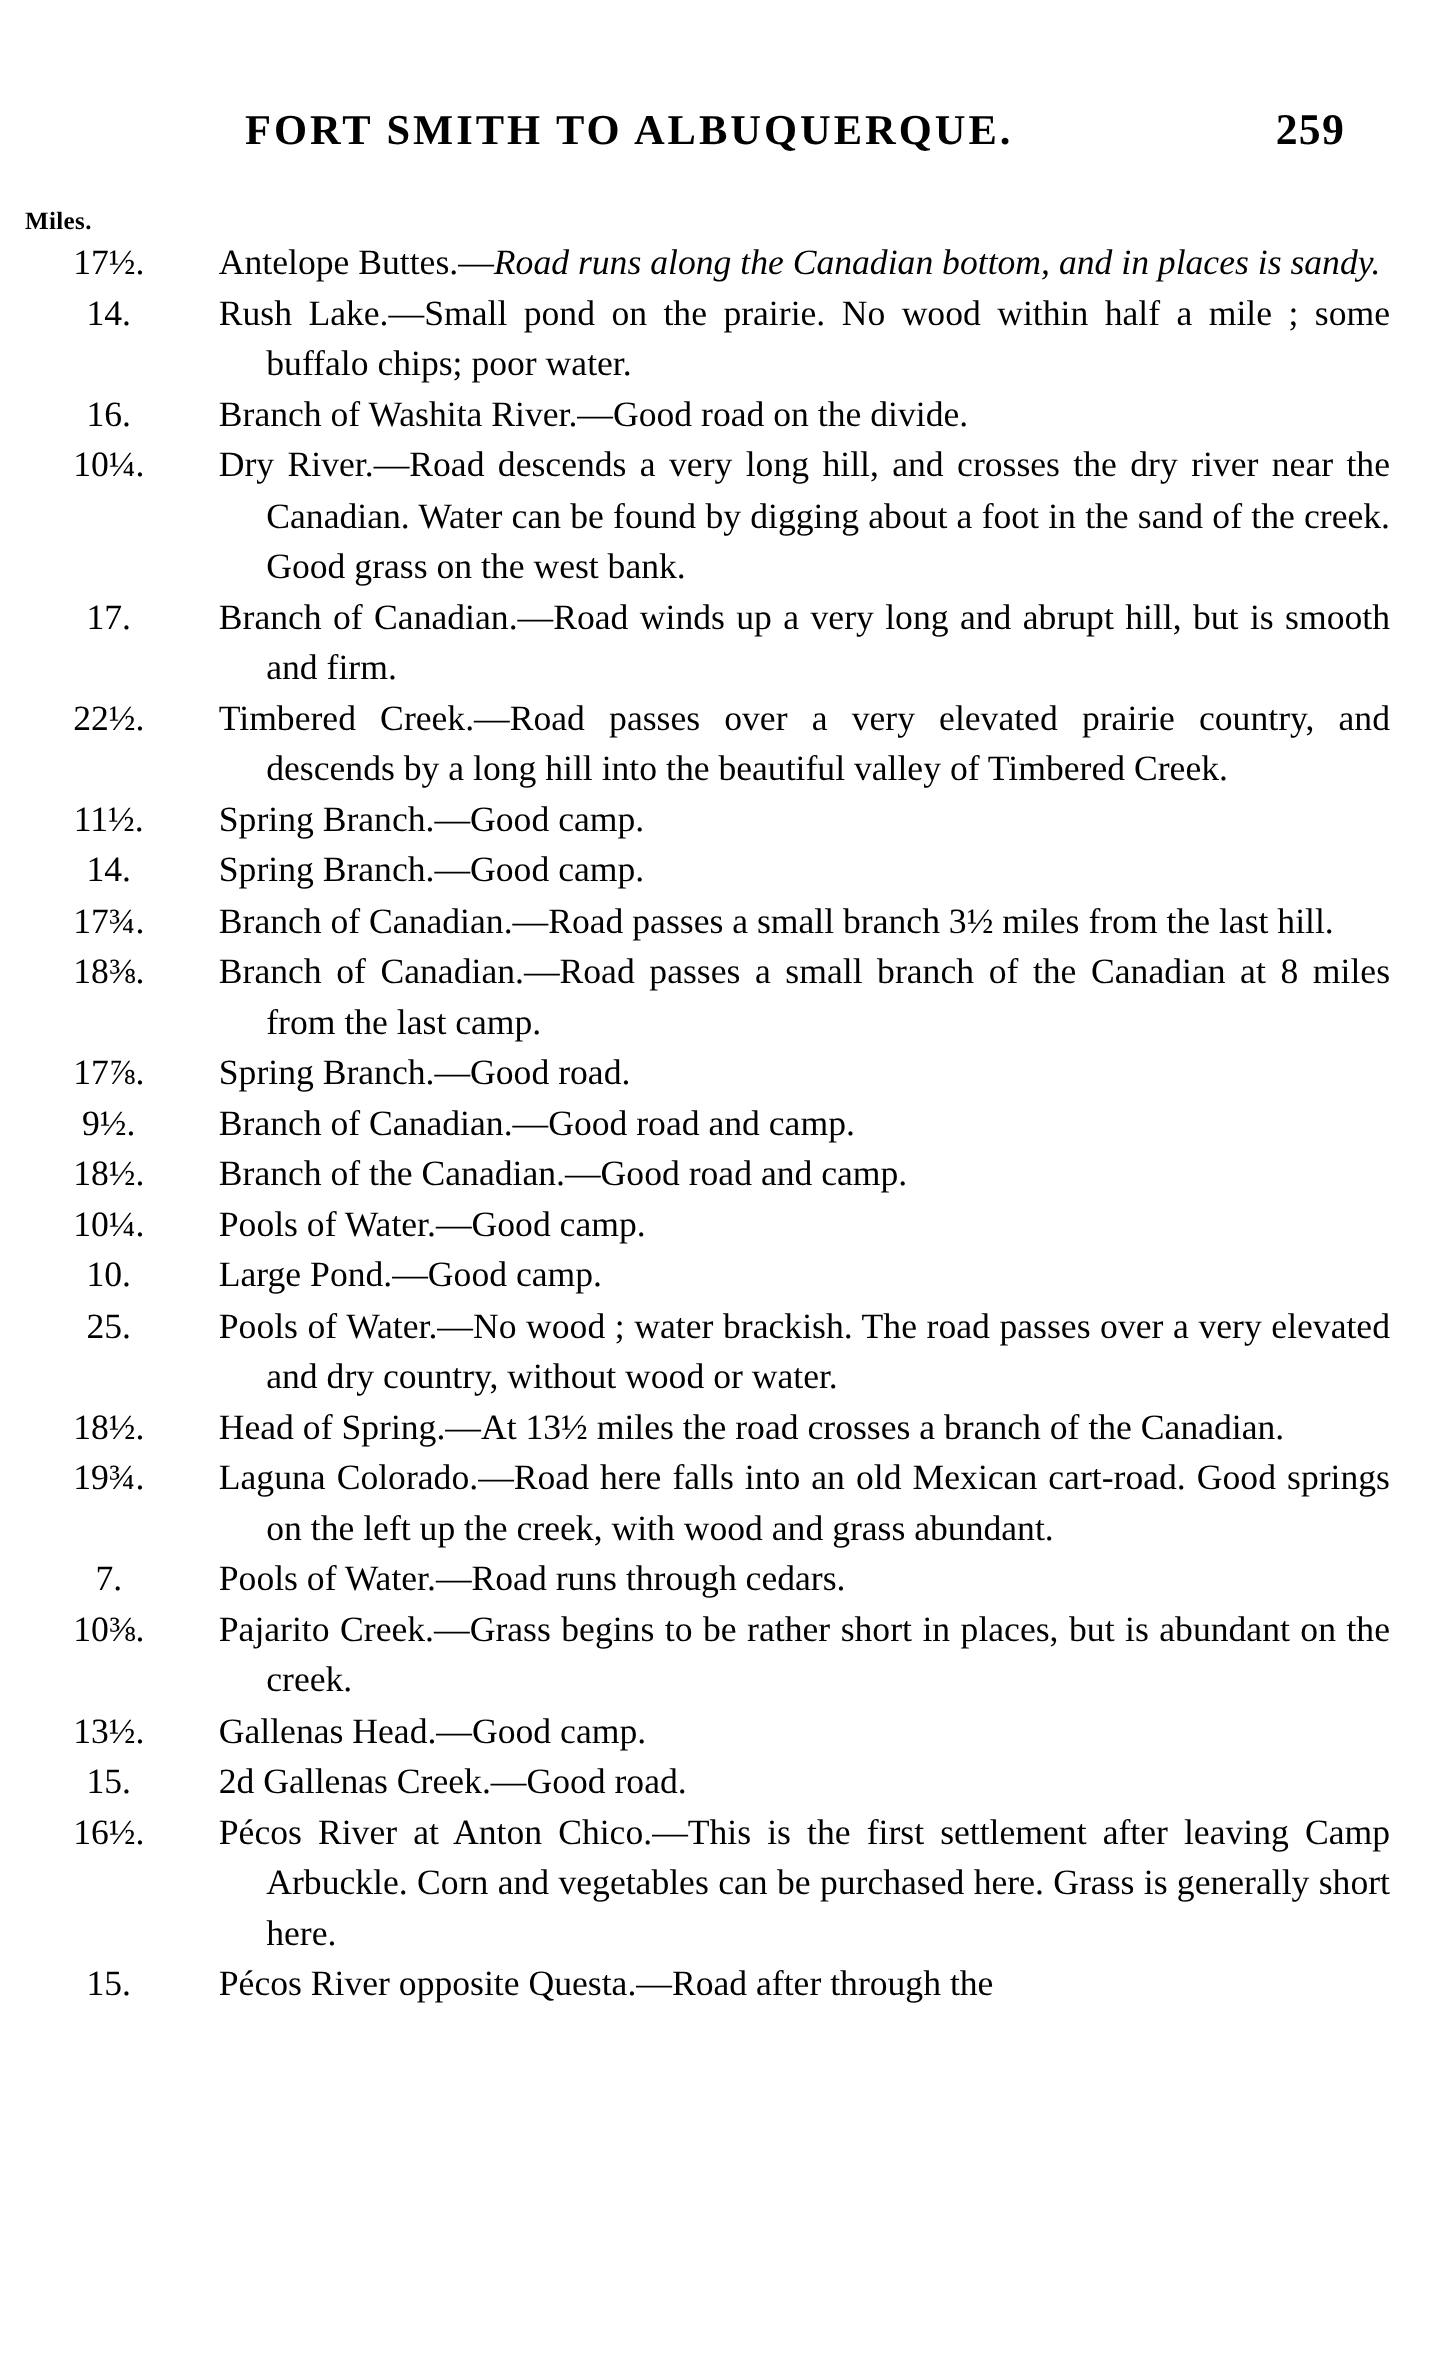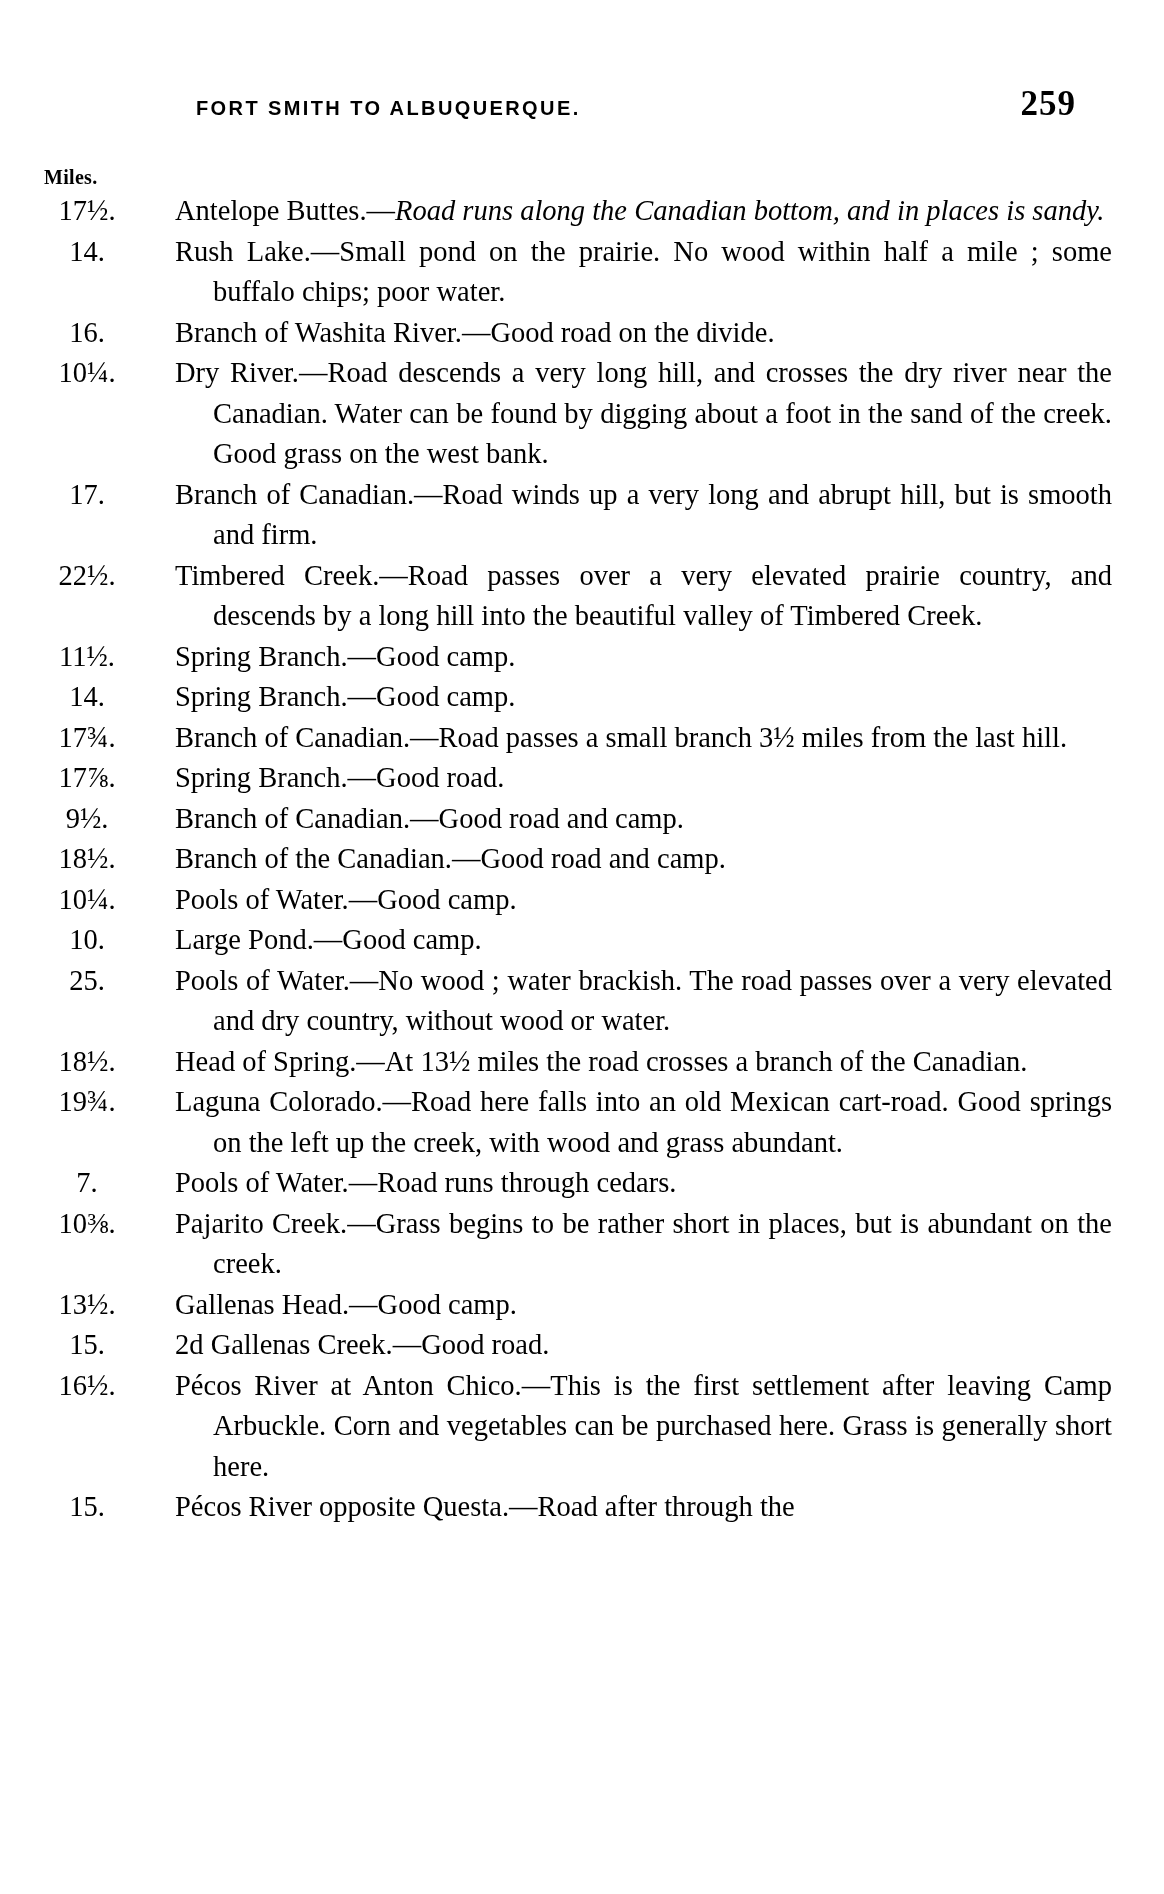--- a/index.html
+++ b/index.html
@@ -23,36 +23,36 @@
     padding: 0;
   }
   .header {
     display: flex;
     align-items: baseline;
     justify-content: flex-start;
     margin: 84px 0 0 0;
     padding: 0 88px 0 196px;
   }
   .running-head {
-    font-size: 20px;
+    font-size: 34px;
     letter-spacing: 2.4px;
     font-weight: bold;
     font-variant: small-caps;
     white-space: nowrap;
-    font-family: Liberation Sans, sans-serif;
+    font-family: Liberation Serif, serif;
   }
   .page-number {
     margin-left: auto;
     font-size: 35px;
     font-weight: bold;
     letter-spacing: 1px;
   }
   .miles-label {
     margin: 42px 0 0 0;
-    padding-left: 44px;
+    padding-left: 20px;
     font-size: 20px;
     font-weight: bold;
     letter-spacing: 0.3px;
   }
   .entries {
     margin: 2px 0 0 0;
     padding: 0 52px 0 44px;
   }
   .entry {
     display: flex;
@@ -136,20 +136,24 @@
       </div>
       <div class="entry just">
         <div class="num">14.</div>
         <div class="body"><span class="place">Spring Branch.</span><span>—</span><span class="txt">Good camp.</span></div>
       </div>
       <div class="entry just">
         <div class="num">17¾.</div>
         <div class="body"><span class="place">Branch of Canadian.</span><span>—</span><span class="txt">Road passes a small branch 3½ miles from the last hill.</span></div>
       </div>
       <div class="entry just">
+        <div class="num">18⅜.</div>
+        <div class="body"><span class="place">Branch of Canadian.</span><span>—</span><span class="txt">Road passes a small branch of the Canadian at 8 miles from the last camp.</span></div>
+      </div>
+      <div class="entry just">
         <div class="num">17⅞.</div>
         <div class="body"><span class="place">Spring Branch.</span><span>—</span><span class="txt">Good road.</span></div>
       </div>
       <div class="entry just">
         <div class="num">9½.</div>
         <div class="body"><span class="place">Branch of Canadian.</span><span>—</span><span class="txt">Good road and camp.</span></div>
       </div>
       <div class="entry just">
         <div class="num">18½.</div>
         <div class="body"><span class="place">Branch of the Canadian.</span><span>—</span><span class="txt">Good road and camp.</span></div>

